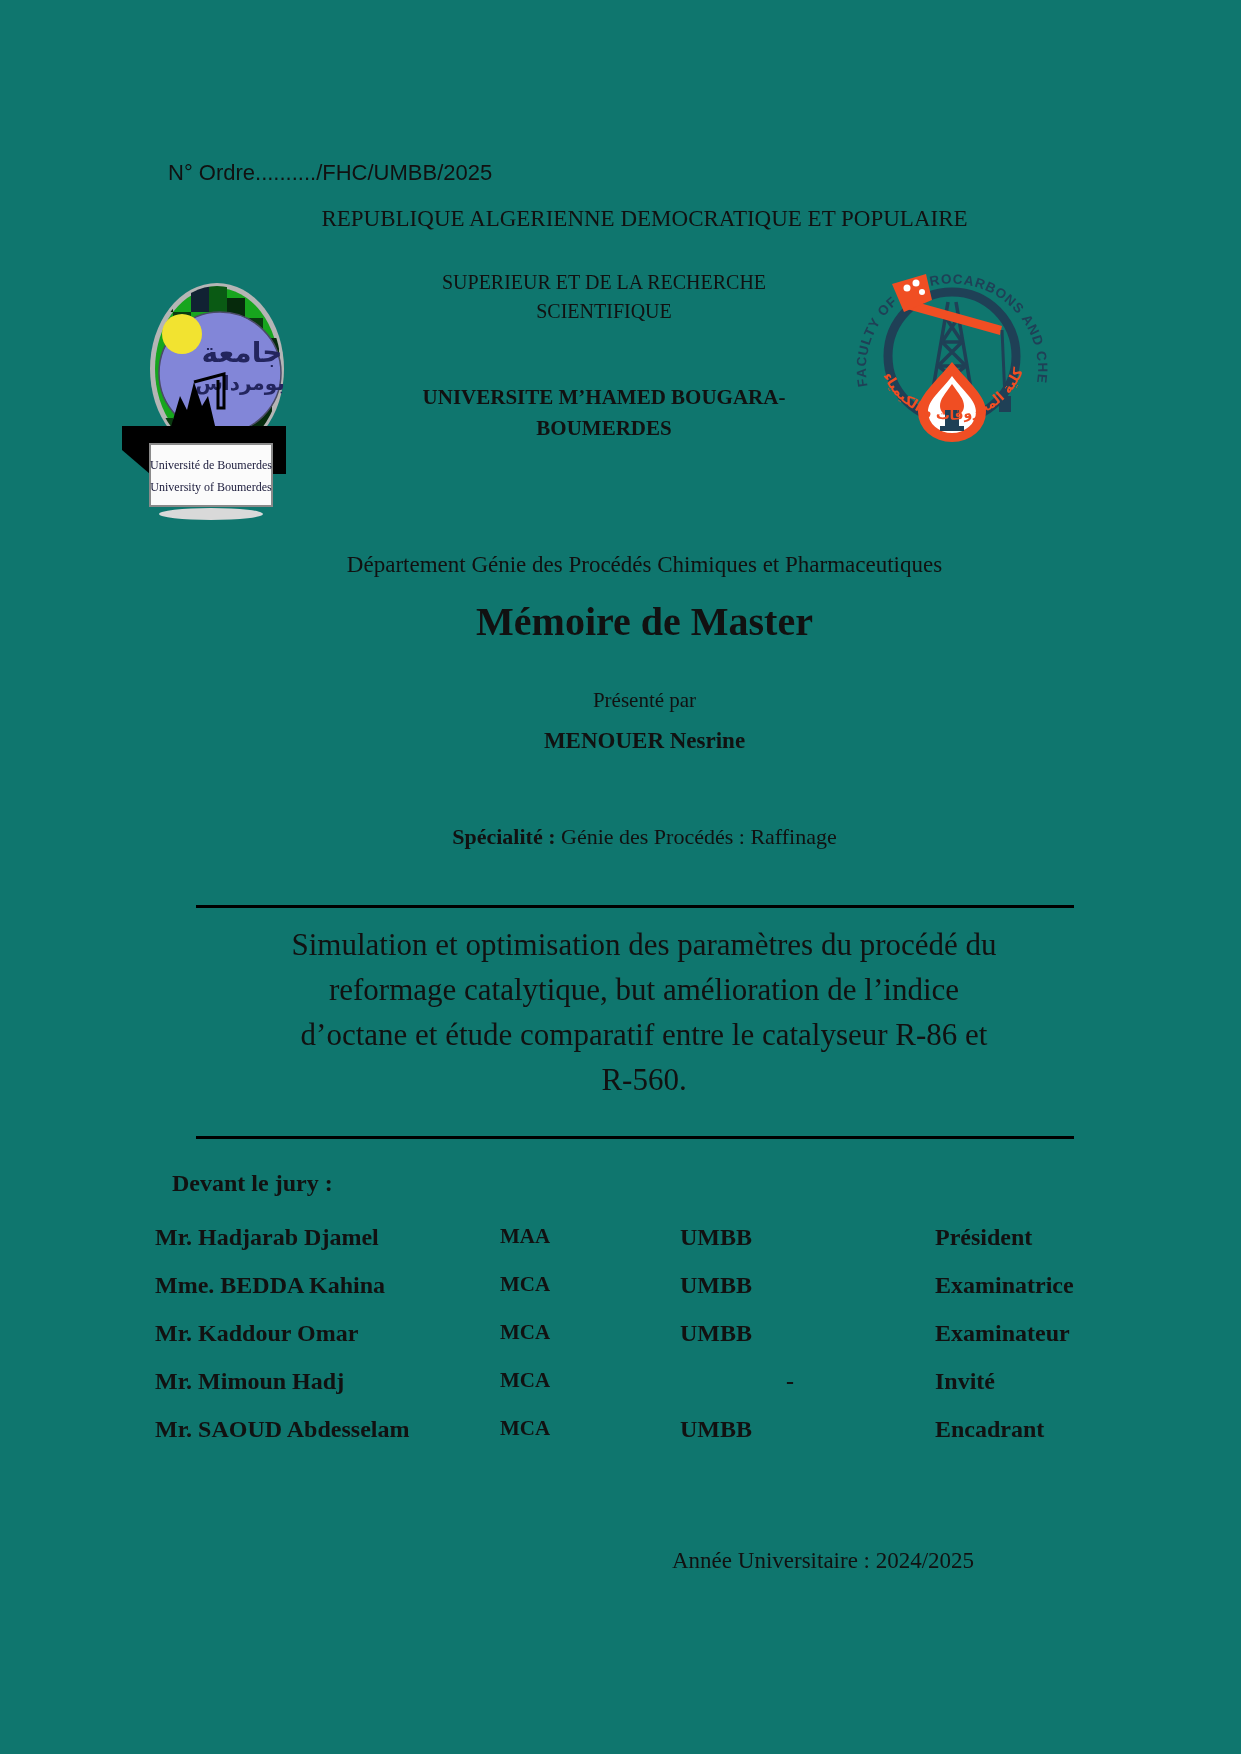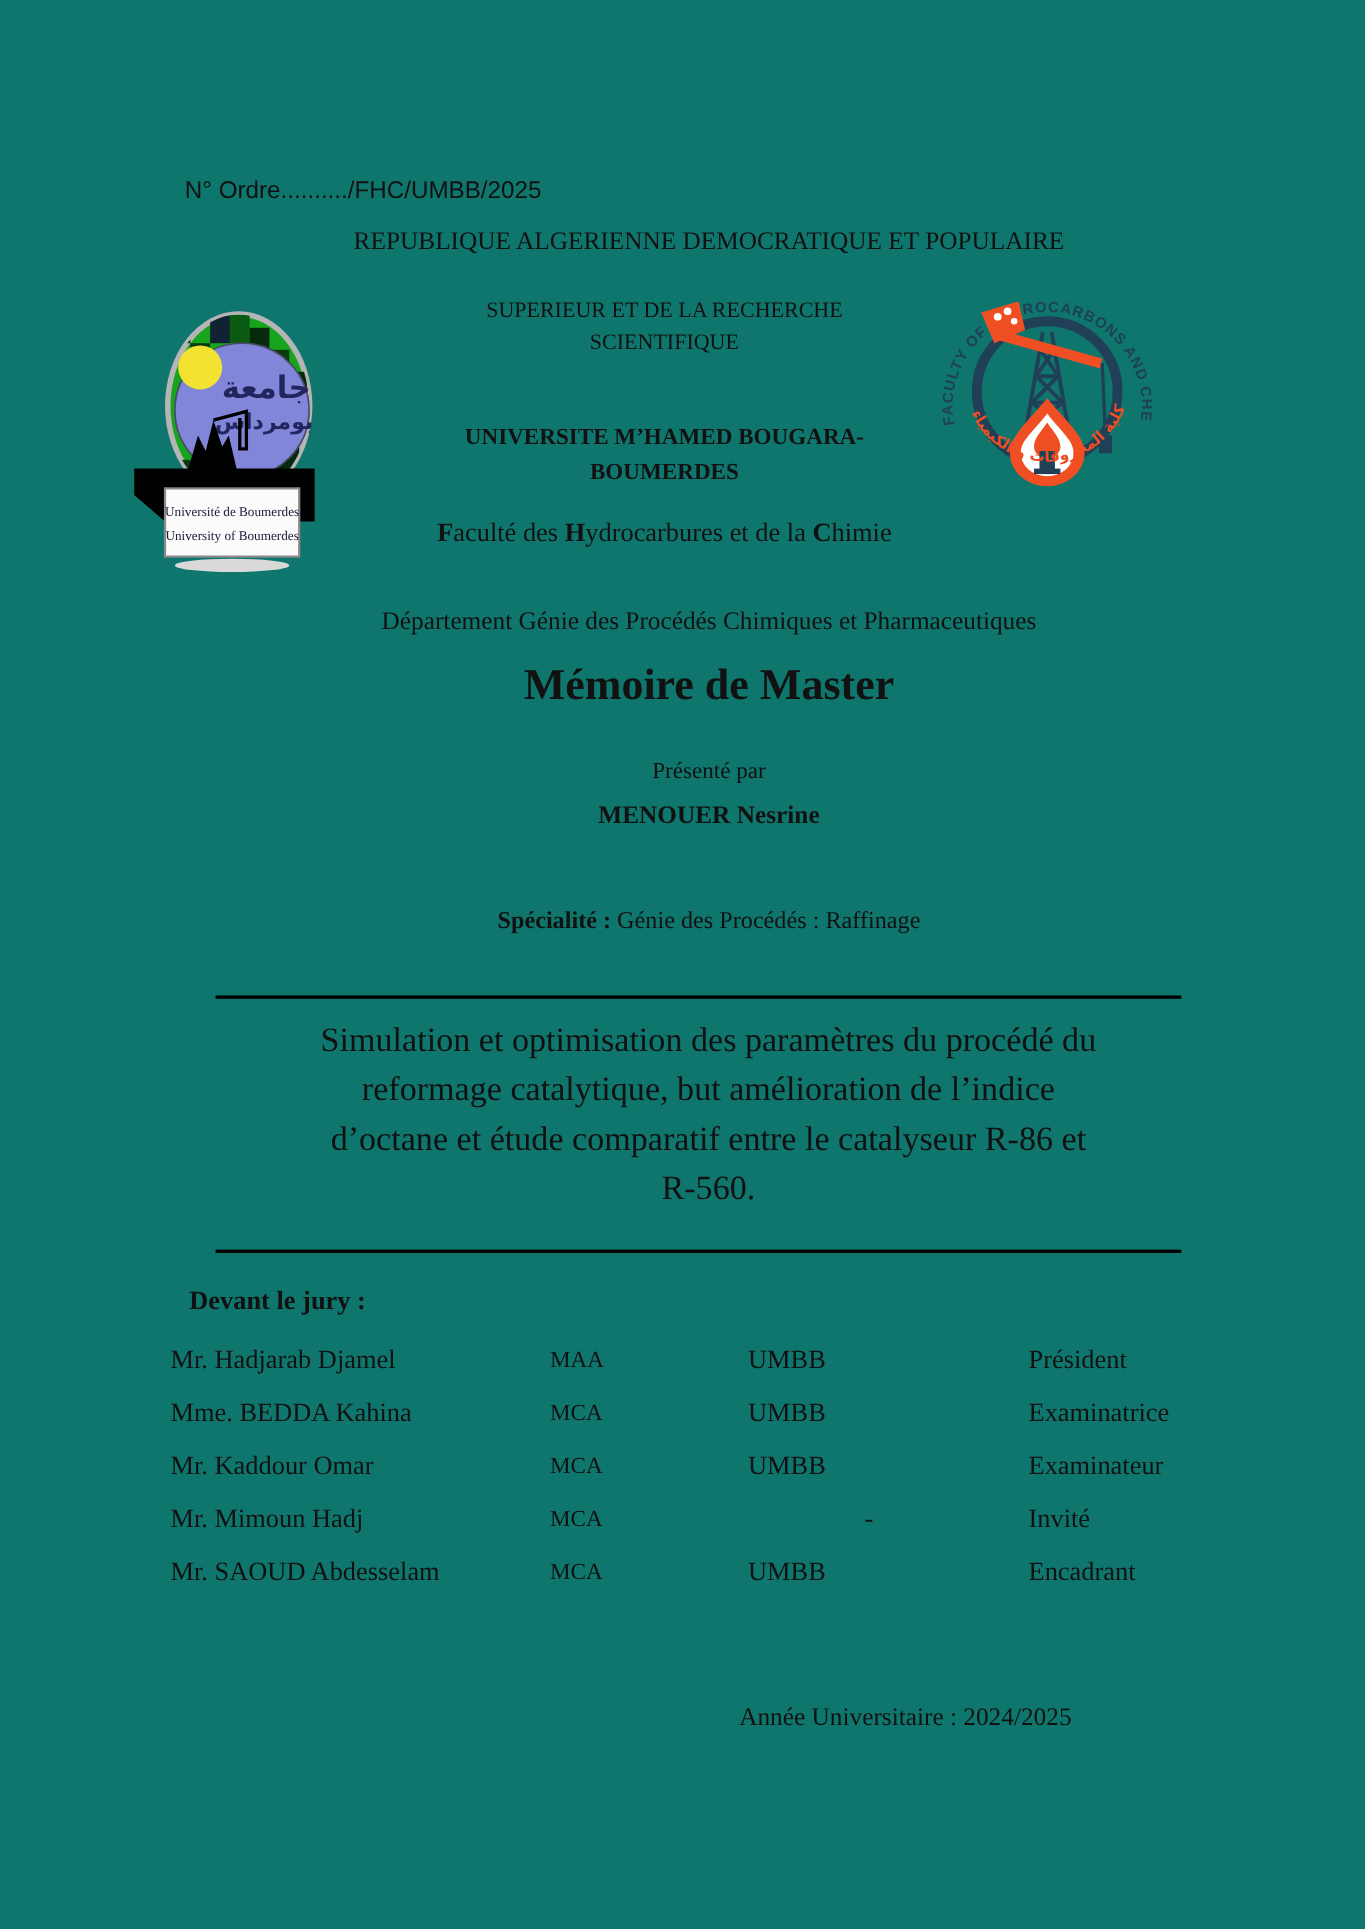--- a/index.html
+++ b/index.html
@@ -27,21 +27,21 @@
   .author{left:0;width:1241px;top:728px;font-size:23px;font-weight:bold;text-align:center;}
   .filiere{left:0;width:1241px;top:808px;font-size:22px;}
   .specialite{left:0;width:1241px;top:824px;font-size:22px;}
   .rule{left:196px;width:878px;height:0;border-top:3px solid #000;}
   .rule1{top:905px;}
   .rule2{top:1136px;}
   .title-block{left:170px;width:900px;top:922px;font-size:31px;line-height:45px;}
   .devant{left:172px;top:1170px;font-size:24px;font-weight:bold;}
   .jury-row{left:0;width:1241px;height:34px;}
   .jr0{top:1224px;} .jr1{top:1272px;} .jr2{top:1320px;} .jr3{top:1368px;} .jr4{top:1416px;}
-  .cell{position:absolute;top:0;font-size:24px;white-space:nowrap;}
+  .cell{position:absolute;top:0;font-size:24px;white-space:nowrap;font-weight:bold;}
   .cell-name{left:155px;}
   .cell-grade{left:500px;font-size:21px;}
   .cell-inst{left:680px;width:250px;}
   .cell-inst.dash-center{text-align:center;width:260px;left:660px;}
   .cell-role{left:935px;}
   .annee{left:672px;top:1548px;font-size:23px;}
 
   .logo-left{left:120px;top:278px;width:170px;height:252px;}
   .logo-right{left:852px;top:250px;width:200px;height:202px;}
 </style>
@@ -57,21 +57,20 @@
   <div class="abs serif center midcol">
     <div class="ministry-line">SUPERIEUR ET DE LA RECHERCHE</div>
     <div class="ministry-line">SCIENTIFIQUE</div>
   </div>
 
   <div class="abs serif center univ-block">
     <div class="univ-line">UNIVERSITE M’HAMED BOUGARA-</div>
     <div class="univ-line">BOUMERDES</div>
   </div>
 
-  <div class="abs serif center faculty-line"><span class="b">F</span><span>aculté des </span><span class="b">H</span><span>ydrocarbures et de la </span><span class="b">C</span><span>himie</span></div>
 
   <div class="abs logo-left">
     <svg width="170" height="252" viewBox="0 0 170 252">
       <defs>
         <clipPath id="ovalClip">
             <ellipse cx="97" cy="91" rx="64" ry="83"></ellipse>
           </clipPath>
       </defs>
 
       <ellipse cx="97" cy="91" rx="67" ry="86" fill="#b5b5b5"></ellipse>

